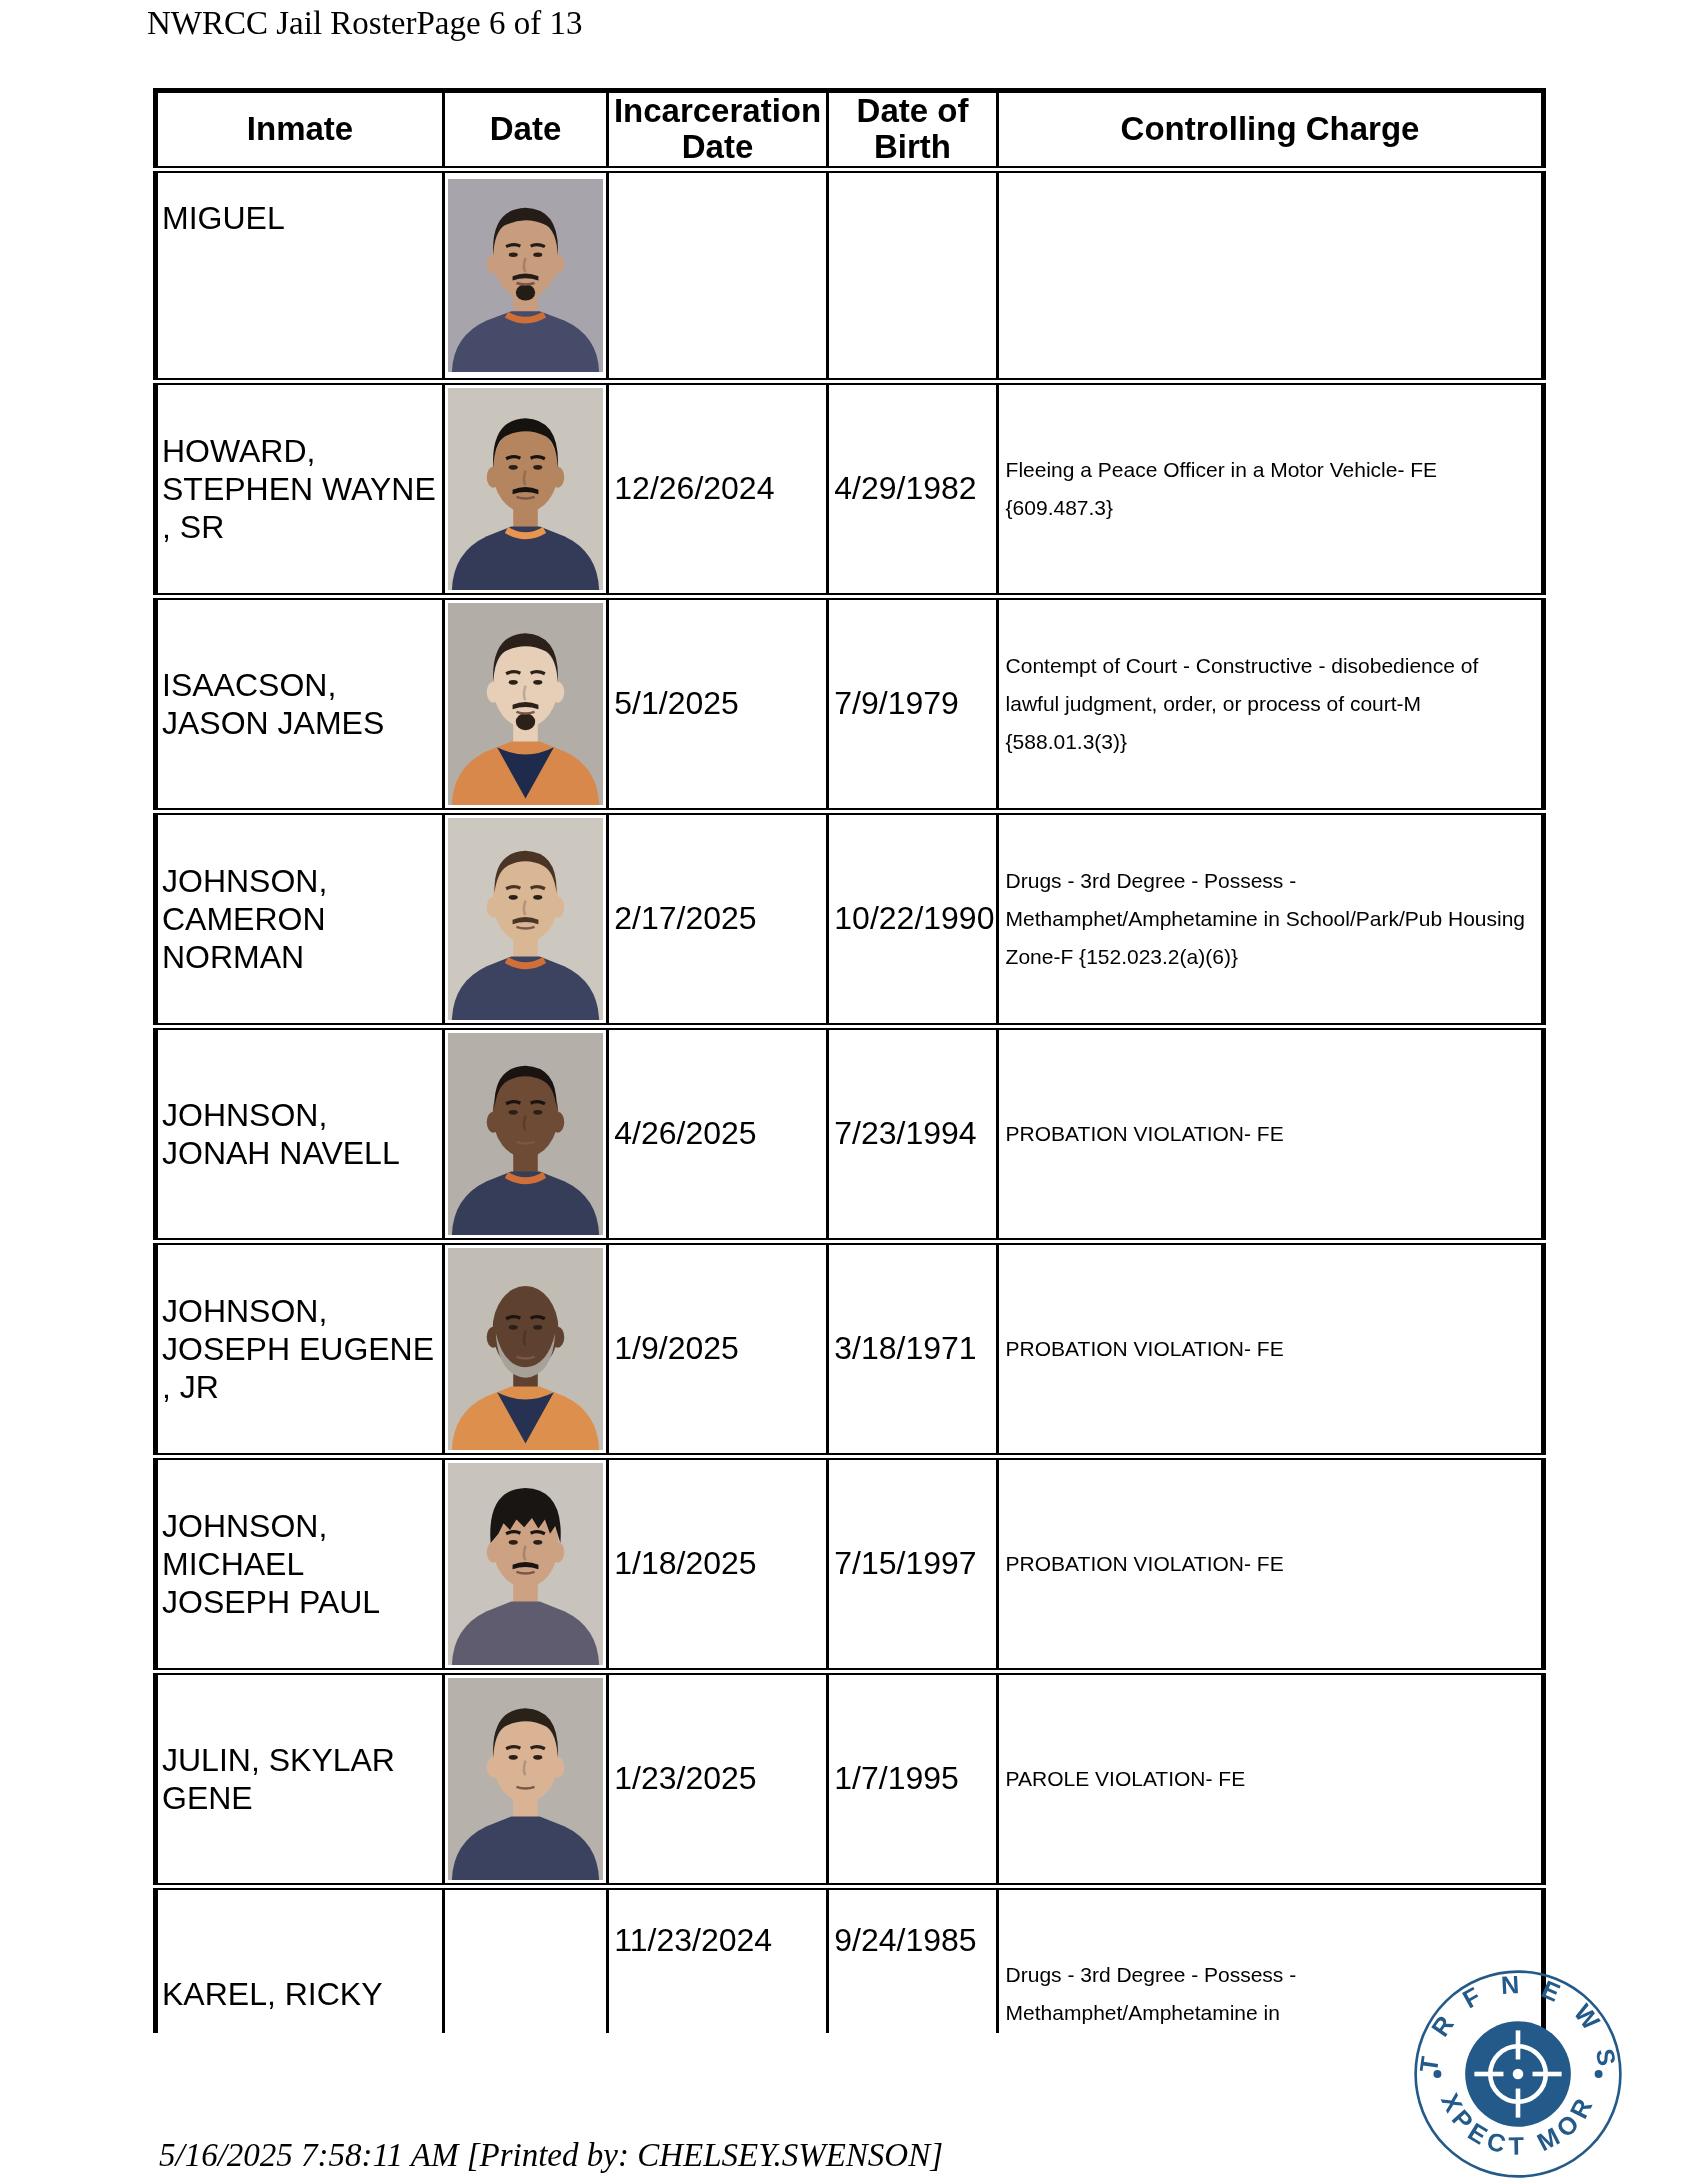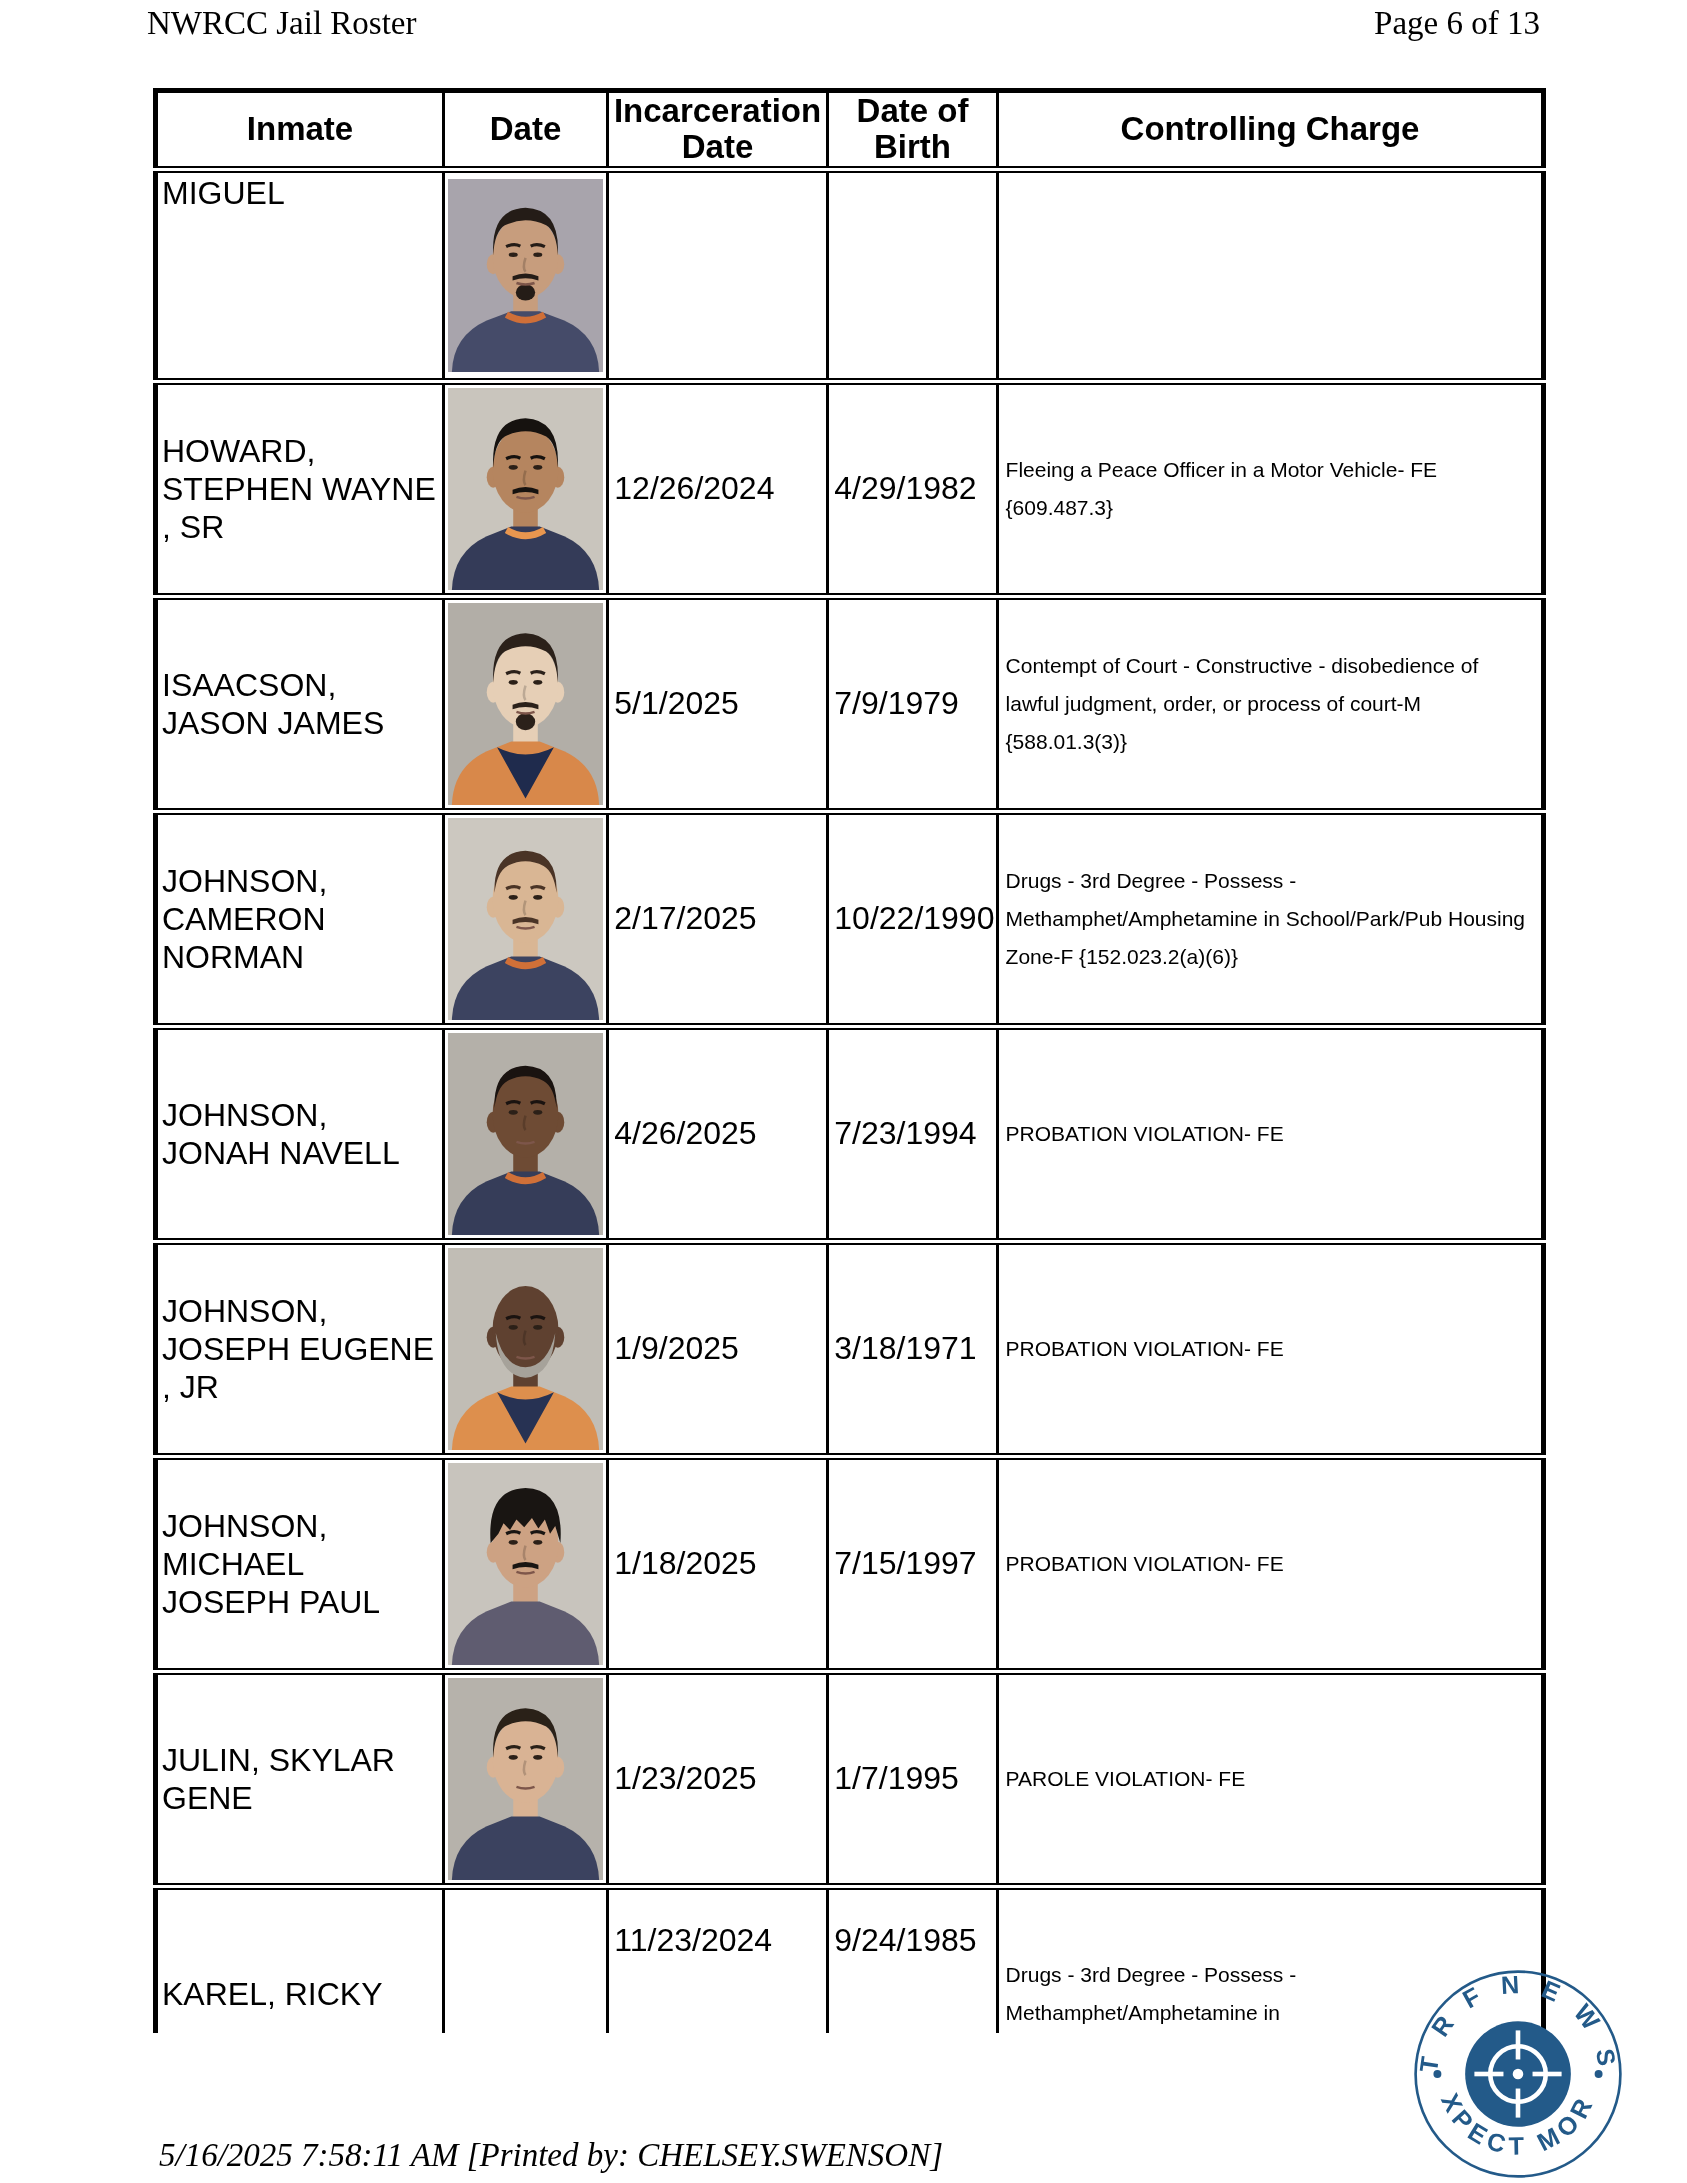--- a/index.html
+++ b/index.html
@@ -1,38 +1,38 @@
 <!DOCTYPE html>
 <html style="font-size:10.6px"><head>
 <meta charset="utf-8">
 <style>
   html,body{margin:0;padding:0;background:#ffffff;}
   .page{position:relative;width:1687px;height:2183px;background:#ffffff;overflow:hidden;
         font-family:"Liberation Sans",sans-serif;color:#000;}
   .serif{font-family:"Liberation Serif",serif;}
   .doc-header{position:absolute;top:5.3px;left:147px;width:1393px;display:flex;
-              justify-content:space-between;font-size:33px;}
+              justify-content:flex-start;font-size:33px;}
   .doc-footer{position:absolute;top:2137px;left:159px;font-size:33px;white-space:nowrap;font-style:italic;}
 
   .table-clip{position:absolute;left:153px;top:88px;width:1396px;height:1945px;overflow:hidden;}
   table.roster{border-collapse:collapse;table-layout:fixed;width:1388px;border:5.3px solid #000;}
   th,td{border:3.3px solid #000;overflow:hidden;}
   thead tr{border-bottom:7.3px double #000;height:78px;}
   tbody tr{border-top:7.3px double #000;}
   th{font-size:33px;font-weight:bold;text-align:center;vertical-align:middle;line-height:1.1;padding:0 2.6px;}
   td{font-size:32px;vertical-align:middle;text-align:left;}
   td.name{padding:5.3px 2.6px 5.3px 4px;line-height:38px;}
   td.idate,td.dob{padding:0 1.3px 0 5.3px;line-height:37px;}
   td.charge{padding:4px 10.6px 4px 6.6px;line-height:38px;font-size:21px;}
   td.photo-cell{padding:1.3px;text-align:center;}
   .photo{display:block;margin:0 auto;width:155px;height:202px;}
   tr.row-0{height:212px;}
   tr.row-1,tr.row-2,tr.row-3,tr.row-4,tr.row-5,tr.row-6,tr.row-7{height:215px;}
   tr.row-8{height:215px;}
-  tr.row-0 td.name{vertical-align:top;padding-top:1px;margin-top:28px;}
+  tr.row-0 td.name{vertical-align:top;padding-top:26px;margin-top:28px;}
   tr.row-0 .photo{height:193px;}
   tr.row-8 td.idate,tr.row-8 td.dob{vertical-align:top;padding-top:32px;}
 
   .logo{position:absolute;left:1409px;top:1965px;width:218px;height:218px;}
 </style>
 </head>
 <body>
 
 <div class="page">
 

